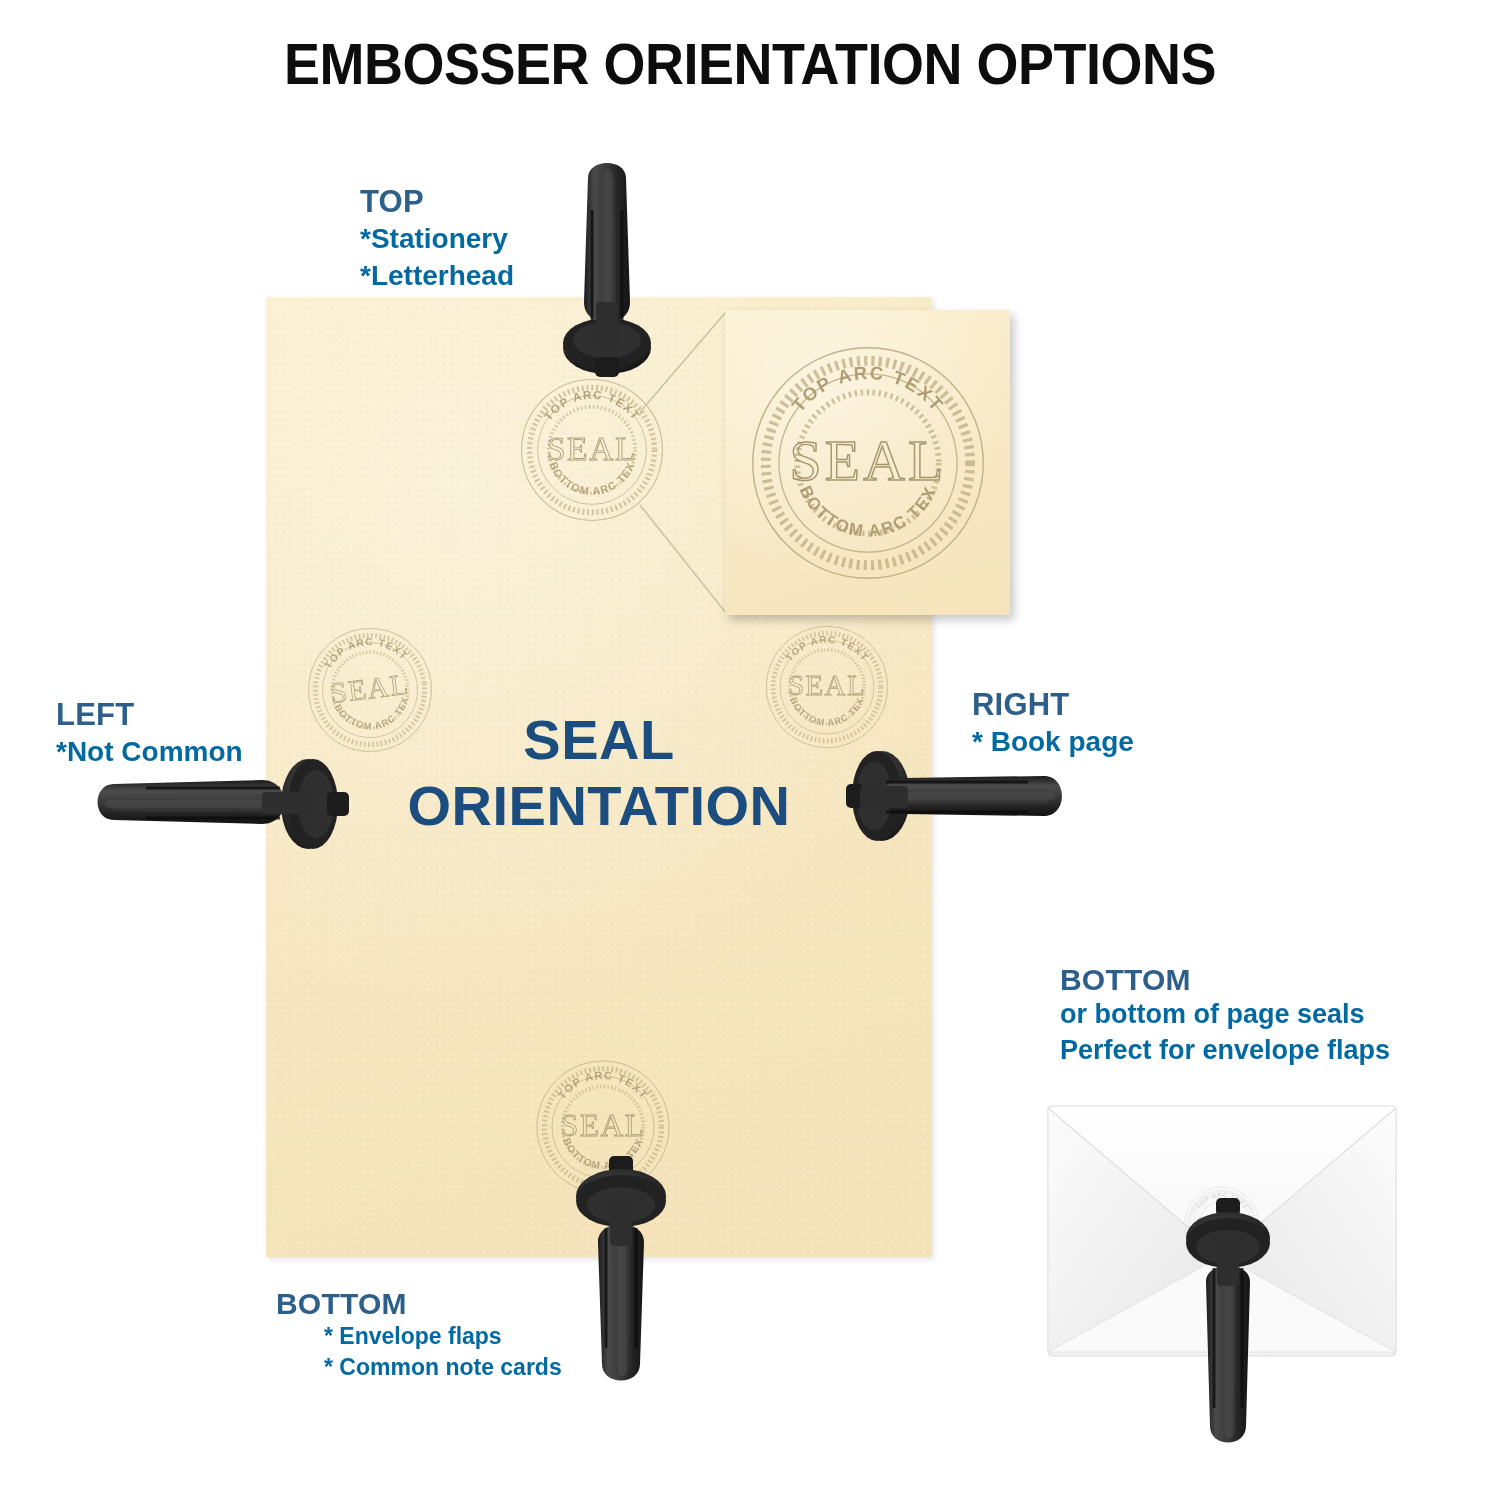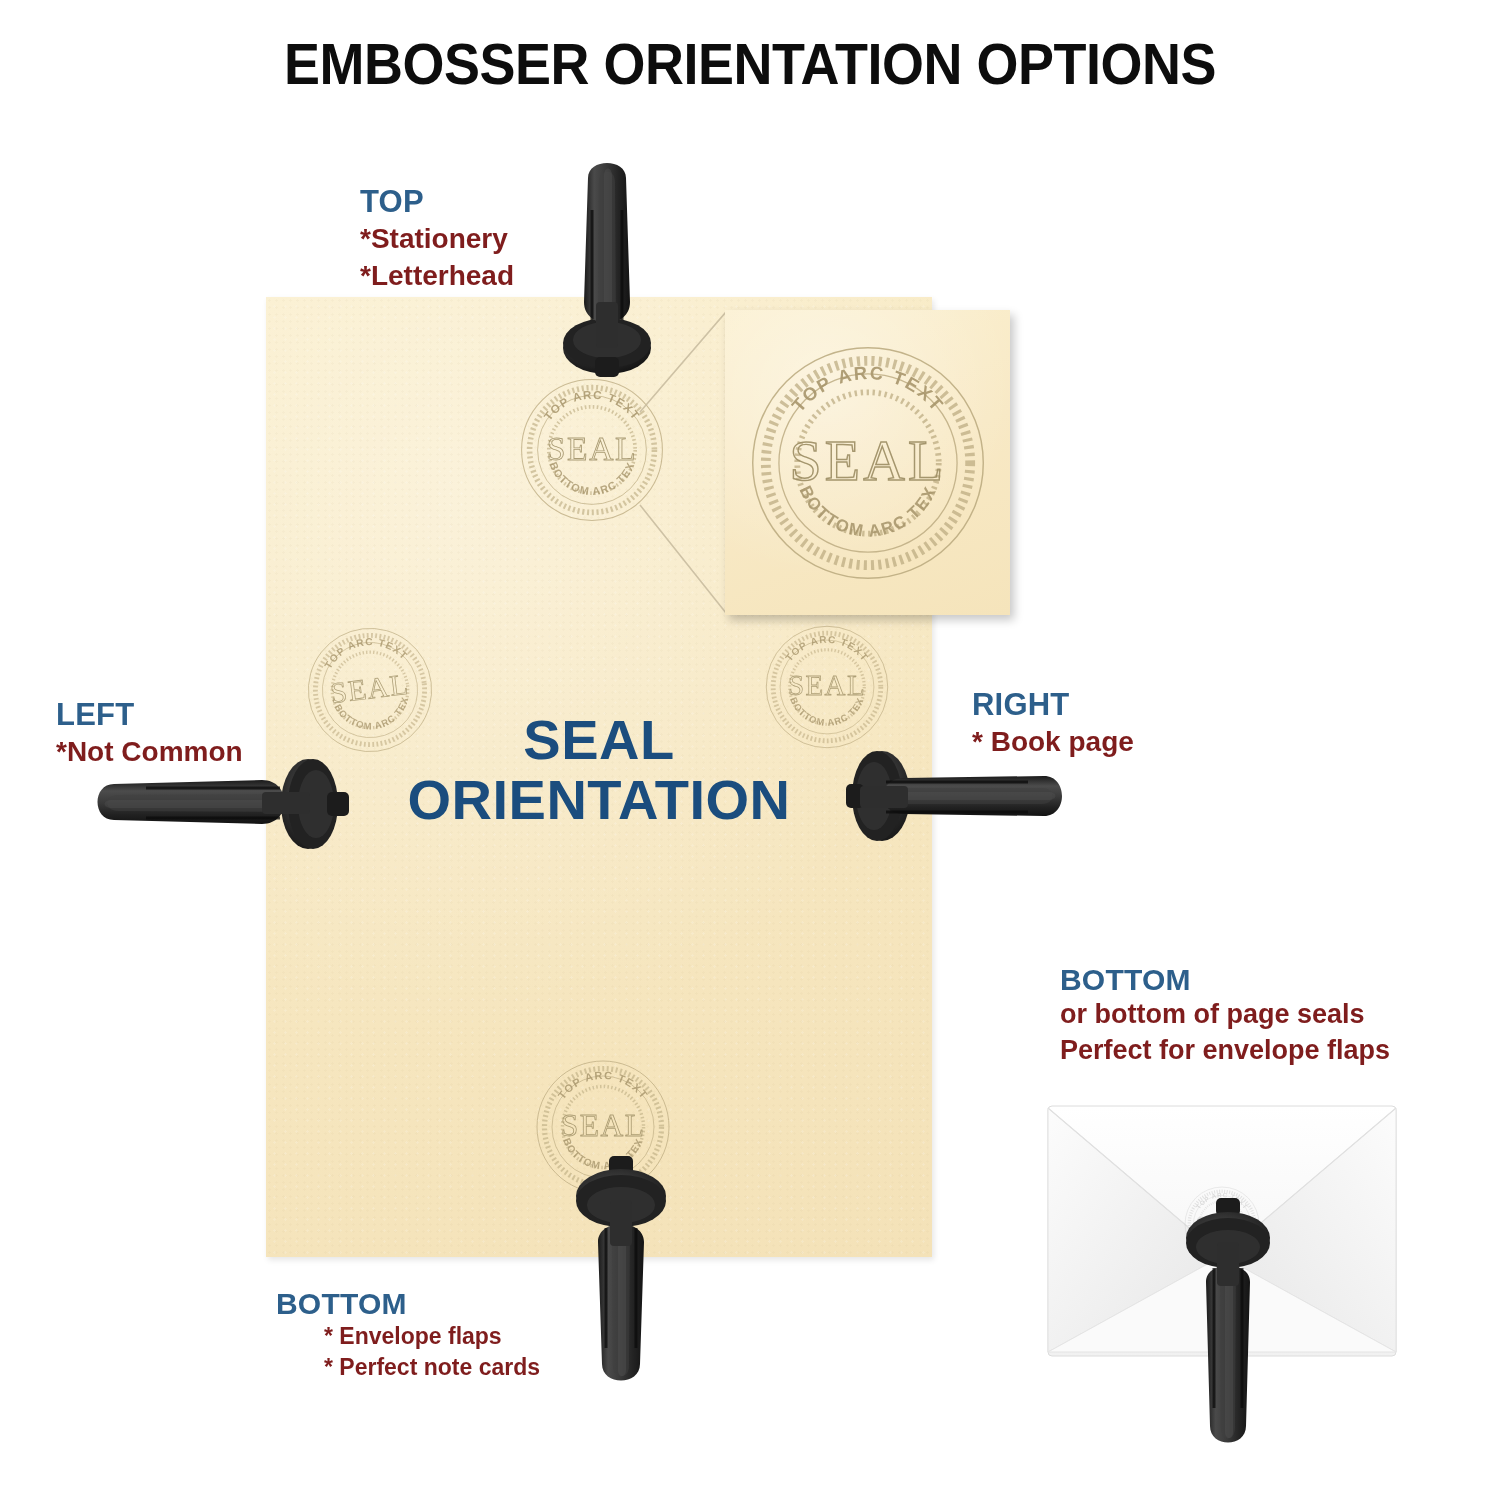--- a/index.html
+++ b/index.html
@@ -65,21 +65,21 @@
     left: 266px;
     top: 710px;
     width: 666px;
     text-align: center;
     color: #1b4d7e;
     font-weight: bold;
     font-size: 56px;
     line-height: 1.08;
     letter-spacing: 0.5px;
   }
-  .center-label .l2 { display:block; }
+  .center-label .l2 { display:block;margin-top:6px; }
 
   
   .seal {
     position: absolute;
     color: #b3a378;
   }
   .seal svg { display:block; overflow: visible; }
   .seal .ring-outer, .seal .ring-inner, .seal .ring-mid {
     fill: none;
     stroke: #b9a87d;
@@ -122,21 +122,21 @@
   }
 
   
   .block { position: absolute; }
   .block .head {
     color: #2d5f8b;
     font-weight: bold;
     letter-spacing: .2px;
   }
   .block .line {
-    color: #7f1d1d;
+    color: #0369a1;
     font-weight: bold;
   }
 
   .block-top   { left: 360px; top: 184px; }
   .block-top .head  { font-size: 31px; line-height: 1.18; }
   .block-top .line  { font-size: 28px; line-height: 1.32; }
 
   .block-left  { left: 56px; top: 697px; }
   .block-left .head { font-size: 31px; line-height: 1.18; }
   .block-left .line { font-size: 28px; line-height: 1.32; }
@@ -491,21 +491,21 @@
   </div>
 
   <div class="block block-right">
     <div class="head">RIGHT</div>
     <div class="line">* Book page</div>
   </div>
 
   <div class="block block-bottom-left">
     <div class="head">BOTTOM</div>
     <div class="line">* Envelope flaps</div>
-    <div class="line">* Perfect note cards</div>
+    <div class="line">* Common note cards</div>
   </div>
 
   <div class="block block-bottom-right">
     <div class="head">BOTTOM</div>
     <div class="line">or bottom of page seals</div>
     <div class="line">Perfect for envelope flaps</div>
   </div>
 
 </div>
 

